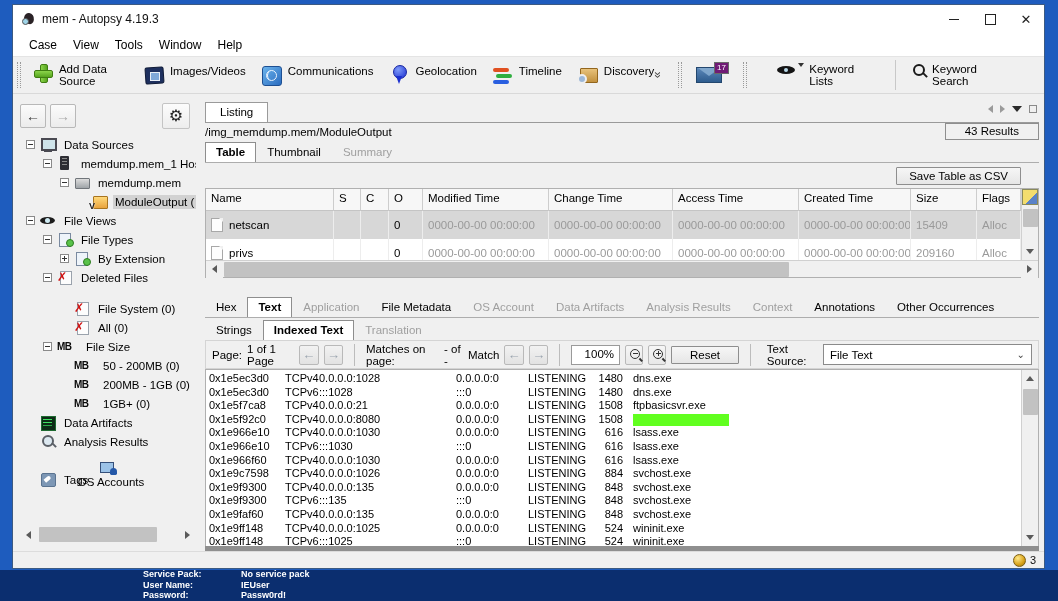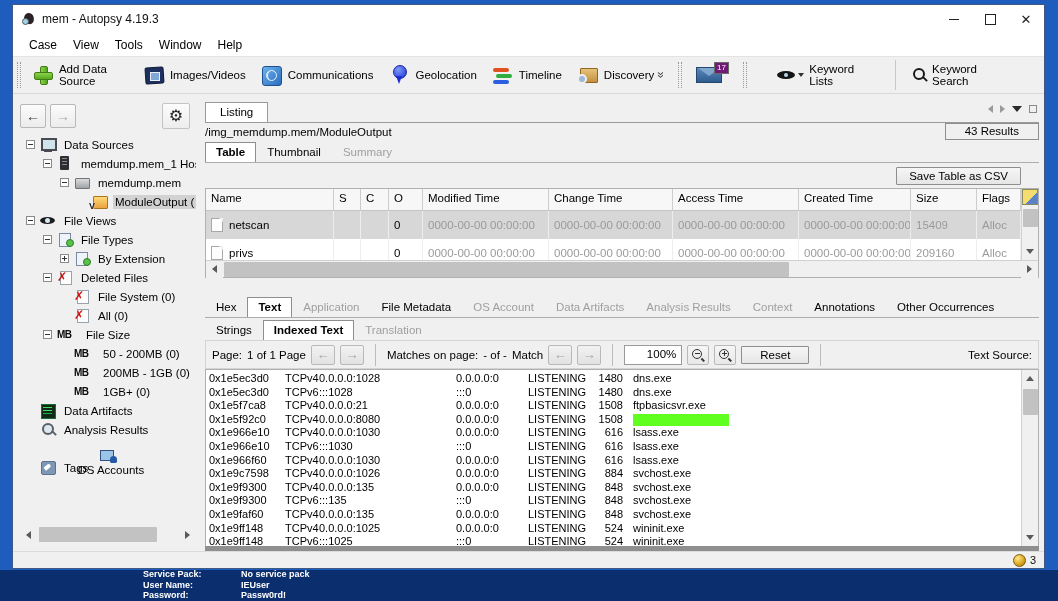--- a/index.html
+++ b/index.html
@@ -21,21 +21,21 @@
   .wc{width:36px;height:100%;display:flex;align-items:center;justify-content:center;}
   .wc-min::before{content:"";width:10px;border-bottom:1px solid #222;}
   .wc-max::before{content:"";width:9px;height:9px;border:1px solid #222;}
   .wc-close{font-size:13px;color:#222;}
   
   .menubar{height:24px;background:#fff;display:flex;align-items:center;padding-left:8px;border-bottom:1px solid #e4e4e4;flex:none;}
   .menu-item{font-size:12px;color:#000;padding:2px 8px;}
   
   .toolbar{height:37px;background:#f0f0f0;display:flex;align-items:center;border-bottom:1px solid #d9d9d9;flex:none;padding:0 10px 0 2px;}
   .grip{width:4px;height:26px;border-left:1px dotted #9a9a9a;border-right:1px dotted #9a9a9a;margin:0 5px 0 2px;}
-  .tb-btn{display:flex;align-items:center;padding:3px 6px;font-size:11.5px;color:#000;}
+  .tb-btn{display:flex;padding:3px 6px;font-size:11.5px;color:#000;}
   .tb-icon{width:22px;height:20px;position:relative;margin-right:5px;flex:none;}
   .add-data-source-icon::before{content:"";position:absolute;left:8px;top:1px;width:6px;height:17px;background:linear-gradient(90deg,#8bd44a,#57a51f);border:1px solid #3f7d12;border-radius:2px;}
   .add-data-source-icon::after{content:"";position:absolute;left:2px;top:7px;width:17px;height:6px;background:linear-gradient(#8bd44a,#57a51f);border:1px solid #3f7d12;border-radius:2px;}
   .images-videos-icon::before{content:"";position:absolute;left:2px;top:2px;width:17px;height:15px;background:#1d2f5e;border:1px solid #0f1a36;border-radius:2px;transform:rotate(-4deg);}
   .images-videos-icon::after{content:"";position:absolute;left:7px;top:7px;width:8px;height:7px;background:#7fa8d8;border:1px solid #e8eef6;}
   .communications-icon::before{content:"";position:absolute;left:1px;top:1px;width:18px;height:18px;background:linear-gradient(135deg,#6cb4ec,#2a6cc0);border-radius:3px;border:1px solid #1d4f92;}
   .communications-icon::after{content:"";position:absolute;left:5px;top:5px;width:9px;height:9px;border:1px solid #eaf4ff;border-radius:50%;box-shadow:inset 2px 0 0 -1px #eaf4ff;}
   .geolocation-icon::before{content:"";position:absolute;left:5px;top:0;width:12px;height:12px;background:radial-gradient(circle at 35% 30%,#7e9bfa,#1b2fd0);border-radius:50%;border:1px solid #1523a0;}
   .geolocation-icon::after{content:"";position:absolute;left:8px;top:11px;width:0;height:0;border-left:3px solid transparent;border-right:3px solid transparent;border-top:8px solid #1b2fd0;}
   .timeline-icon::before{content:"";position:absolute;left:1px;top:3px;width:16px;height:4px;background:#e05020;border-radius:2px;box-shadow:3px 6px 0 #2fae3f,0 12px 0 #2a5fe0;}
@@ -337,21 +337,21 @@
             <span class="tl">By Extension</span>
           </div>
 
 
           <div class="tree-item" style="padding-left: 23px;">
             <span class="exp minus"></span>
             <span class="ti deleted-icon"></span>
             <span class="tl">Deleted Files</span>
           </div>
 
-          <div class="tree-item" style="padding-left: 40px;">
+          <div class="tree-item" style="padding-left: 40px; margin-top: 12px;">
             <span class="exp none"></span>
             <span class="ti deleted-icon"></span>
             <span class="tl">File System (0)</span>
           </div>
 
           <div class="tree-item" style="padding-left: 40px;">
             <span class="exp none"></span>
             <span class="ti deleted-icon"></span>
             <span class="tl">All (0)</span>
           </div>
@@ -585,20 +585,24 @@
             <i></i>
           </span>
         <span class="mag-btn mag-plus">
             <i></i>
             <em></em>
           </span>
         <span class="button" style="padding:2px 18px;">Reset</span>
         <span class="pg-sep"></span>
         <span class="spacer"></span>
         <span>Text Source:</span>
+        <span class="combo">
+          <span>File Text</span>
+          <span class="cchev">⌄</span>
+        </span>
       </div>
 
       <div class="txt-wrap">
         <div class="txt">
 
             <div class="ln LISTENING">
               <span class="c-off">0x1e5ec3d0</span>
               <span class="c-proto">TCPv4</span>
               <span class="c-local">0.0.0.0:1028</span>
               <span class="c-foreign">0.0.0.0:0</span>

